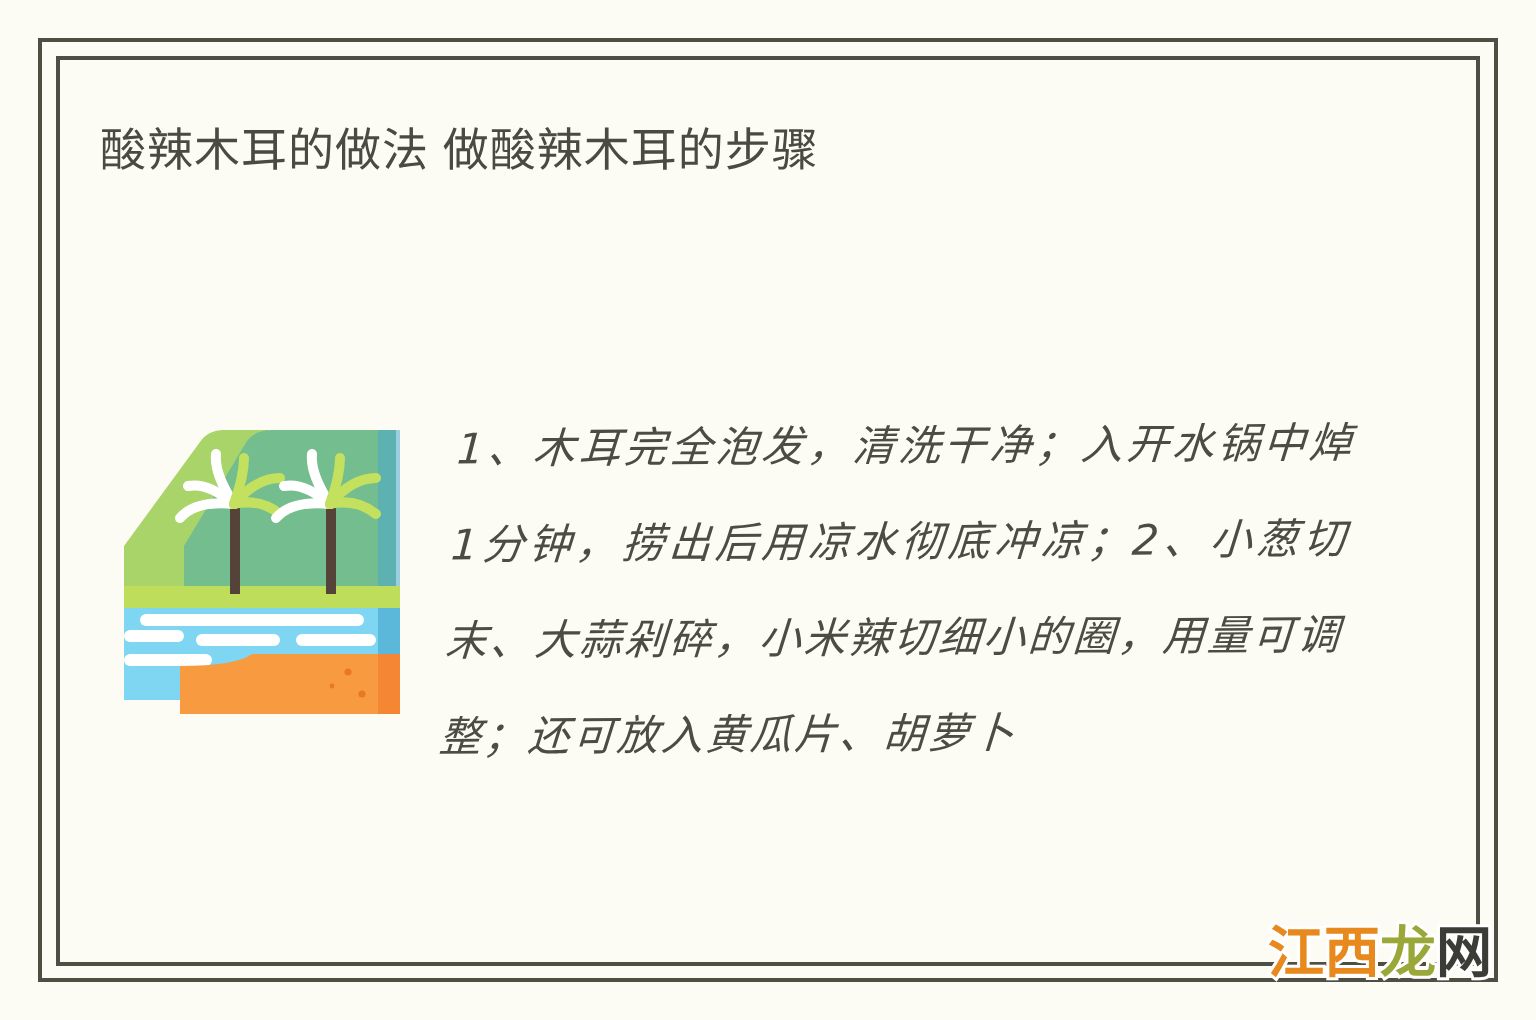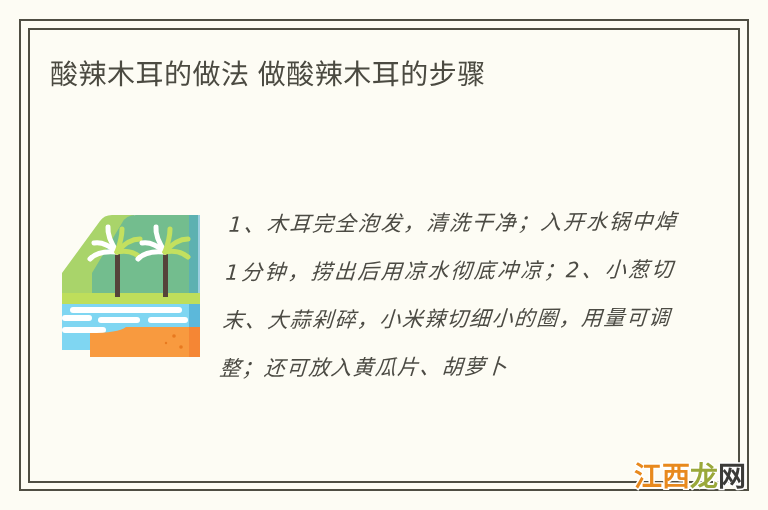--- a/index.html
+++ b/index.html
@@ -49,21 +49,21 @@
   .content {
     position: absolute;
     left: 50px;
     top: 52px;
     width: 628px;
     height: 408px;
   }
 
   .article-title {
     font-family: "Liberation Sans", "DejaVu Sans", sans-serif;
-    font-size: 28px;
+    font-size: 23px;
     line-height: 46px;
     letter-spacing: 0.5px;
     color: #4b4a41;
     font-weight: 400;
     margin: 0;
     width: 600px;
   }
 
   .article-body {
     position: absolute;

